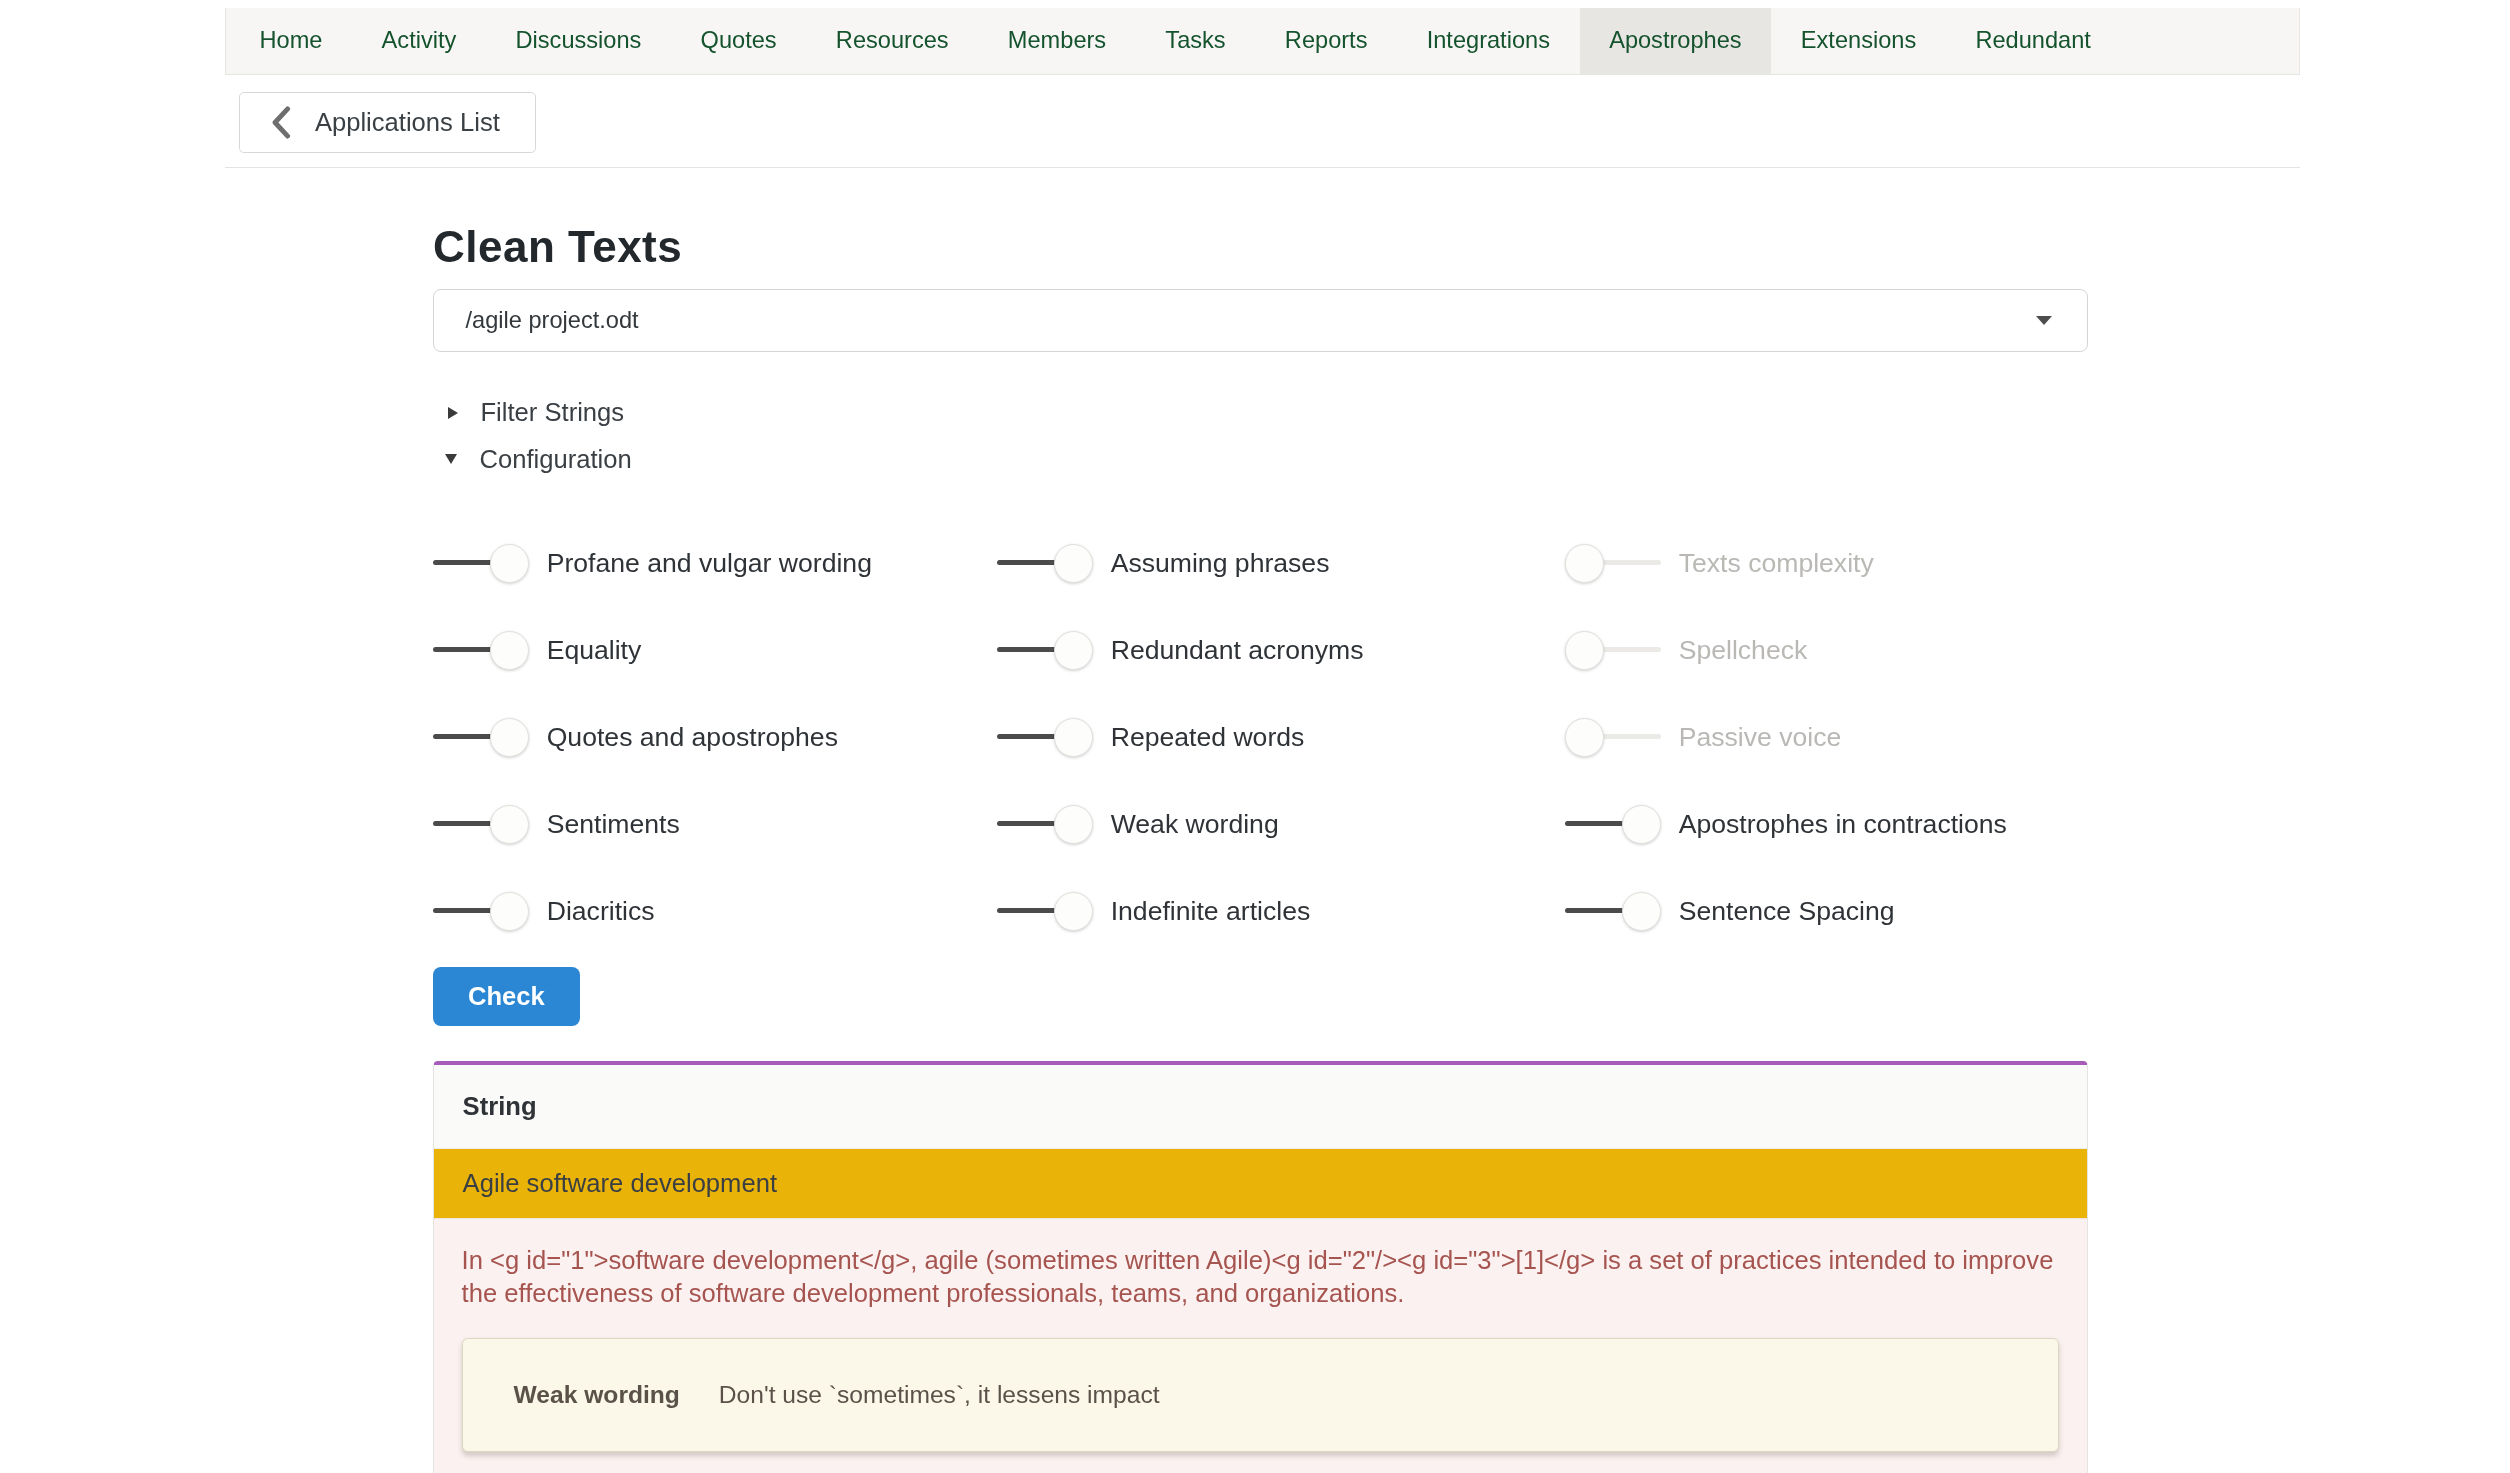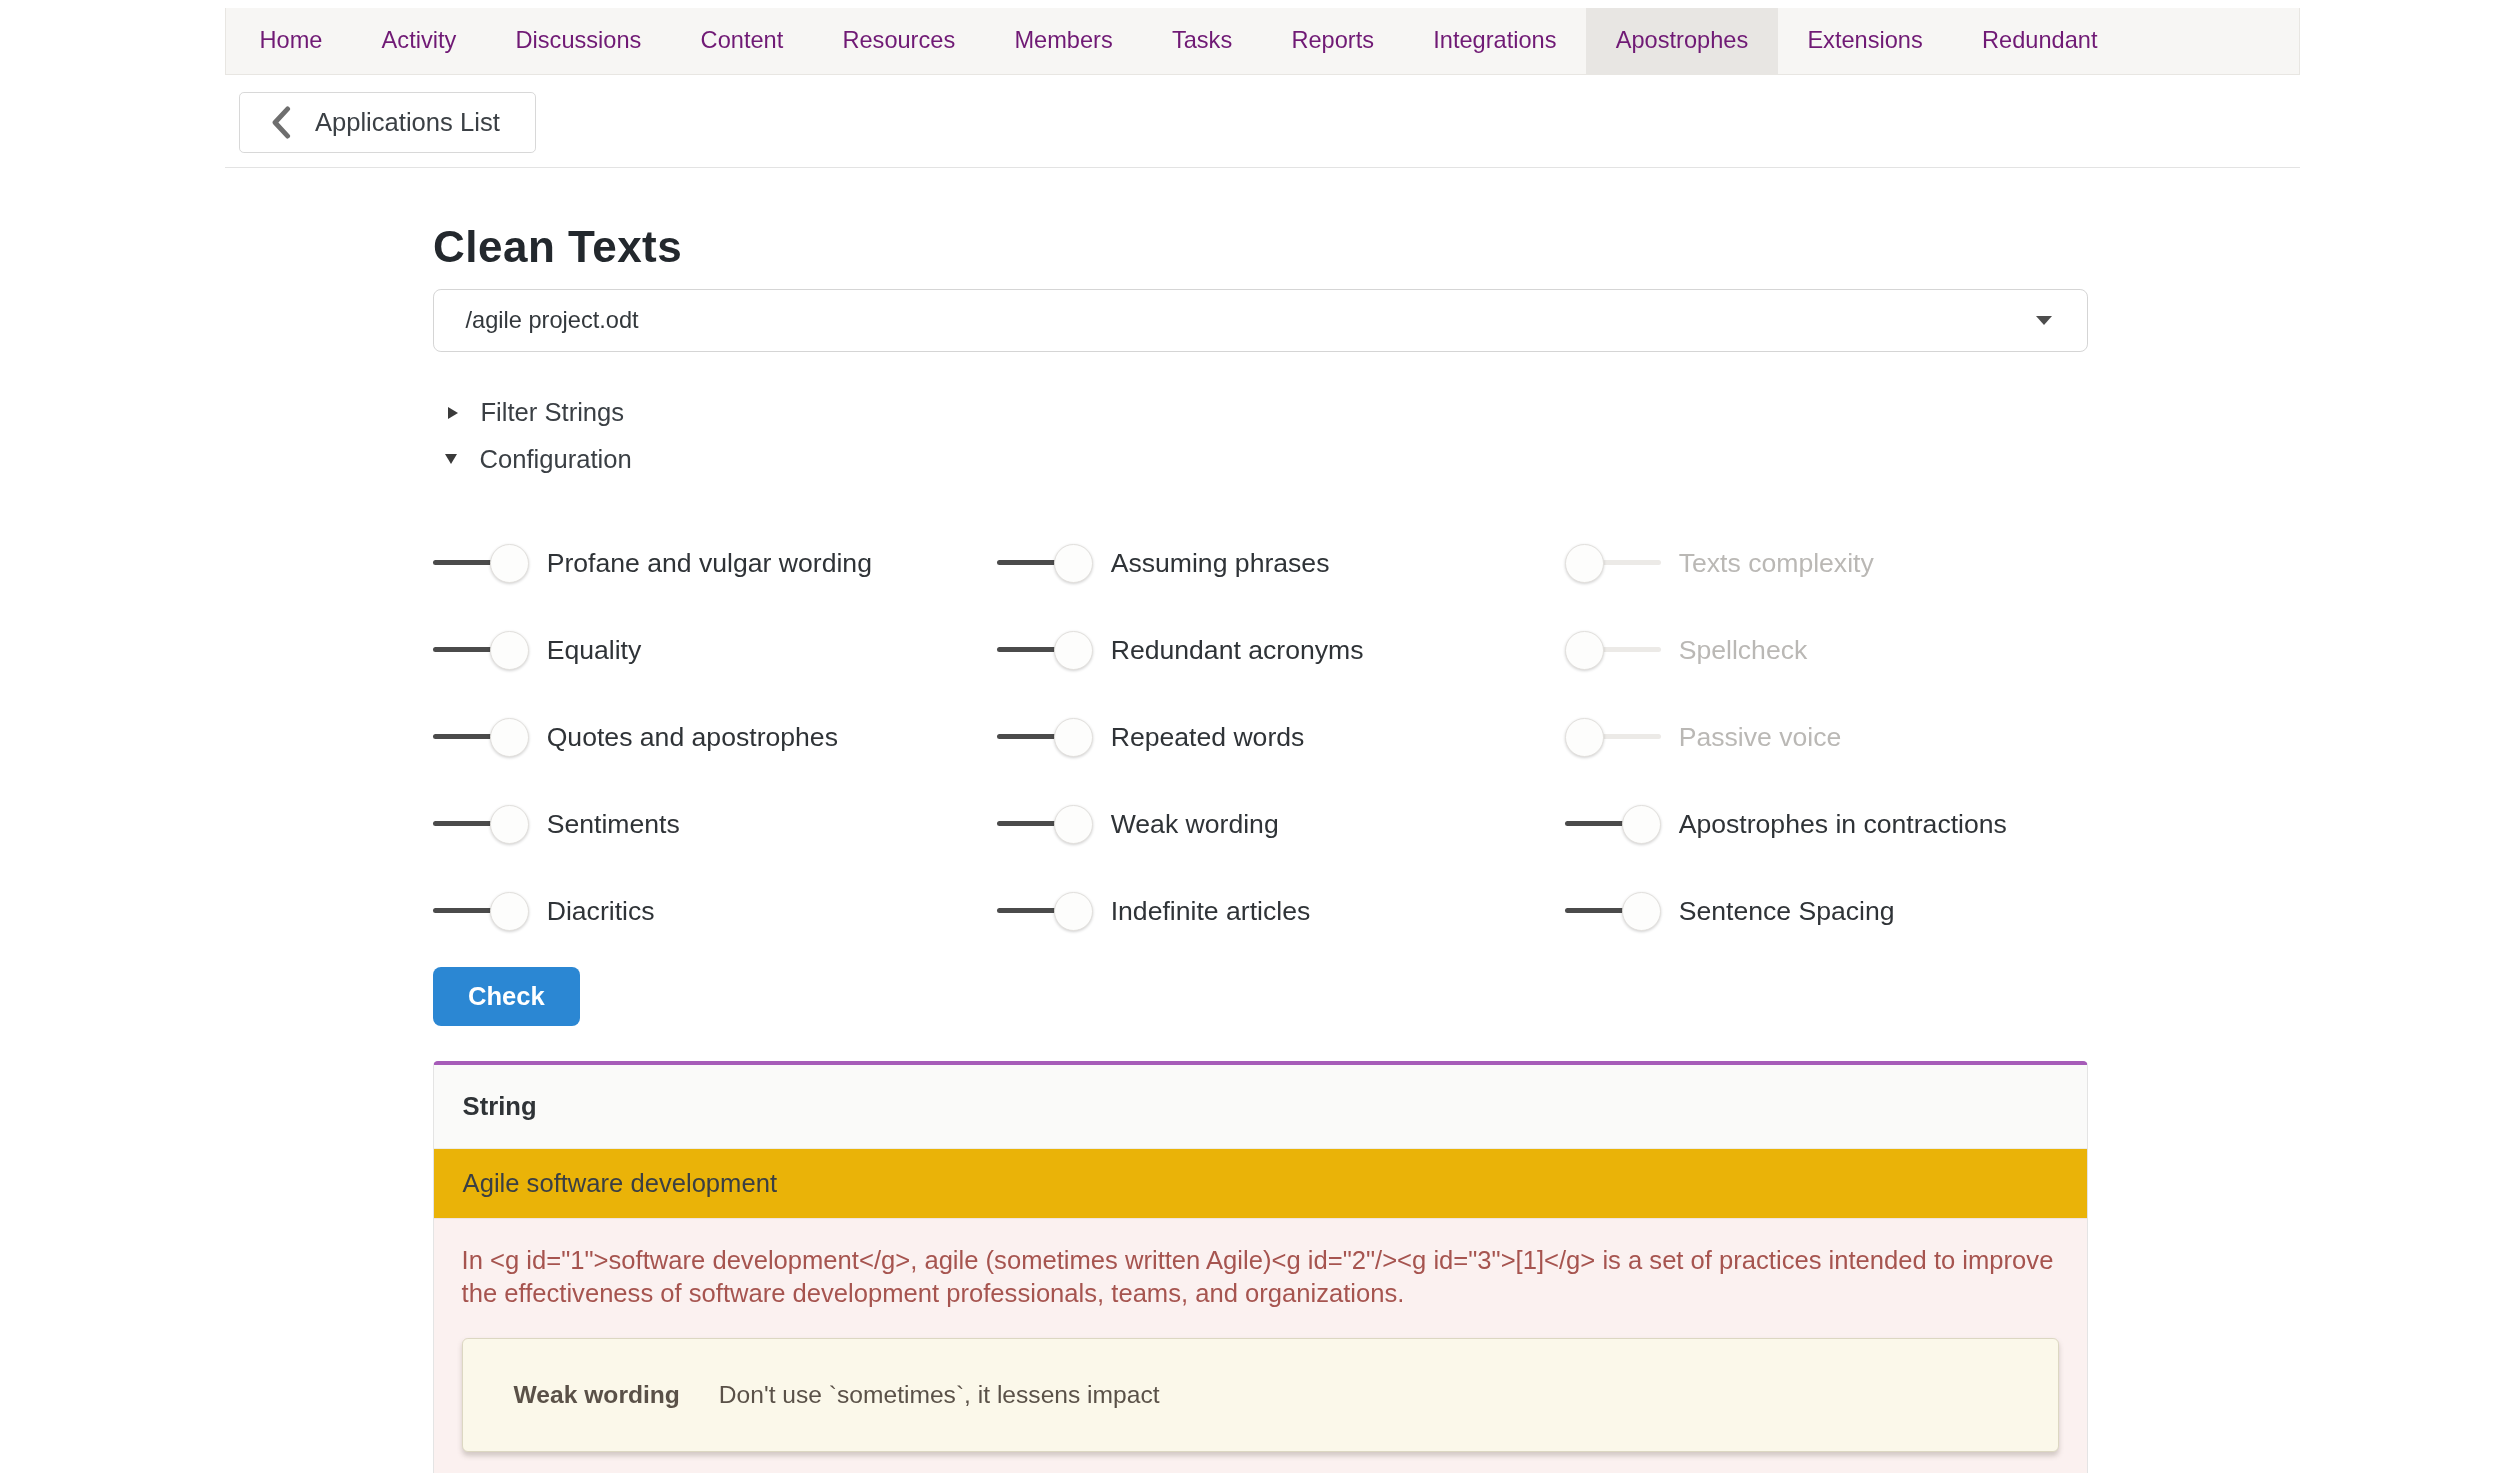--- a/index.html
+++ b/index.html
@@ -16,21 +16,21 @@
   .topnav {
     position: absolute; left: 225px; top: 7.9px; width: 2075px; height: 67px;
     background: #f7f6f4;
     border: 1px solid #e8e6e2; border-top: none;
     display: flex; align-items: stretch;
     padding-left: 3.9px;
   }
   .nav-item {
     display: flex; align-items: center;
     padding: 0 29.6px;
-    font-size: 23.6px; color: #701a75;
+    font-size: 23.6px; color: #14532d;
     cursor: pointer; white-space: nowrap;
   }
   .nav-item.active { background: #e8e6e3; }
 
   
   .back-button {
     position: absolute; left: 239px; top: 92px;
     height: 61px;
     display: flex; align-items: center; gap: 23.6px;
     background: #ffffff;
@@ -180,21 +180,21 @@
 </style>
 </head>
 <body>
 
 <div class="app">
 
   <nav class="topnav">
     <div class="nav-item">Home</div>
     <div class="nav-item">Activity</div>
     <div class="nav-item">Discussions</div>
-    <div class="nav-item">Content</div>
+    <div class="nav-item">Quotes</div>
     <div class="nav-item">Resources</div>
     <div class="nav-item">Members</div>
     <div class="nav-item">Tasks</div>
     <div class="nav-item">Reports</div>
     <div class="nav-item">Integrations</div>
     <div class="nav-item active">Apostrophes</div>
     <div class="nav-item">Extensions</div>
     <div class="nav-item">Redundant</div>
   </nav>
 

